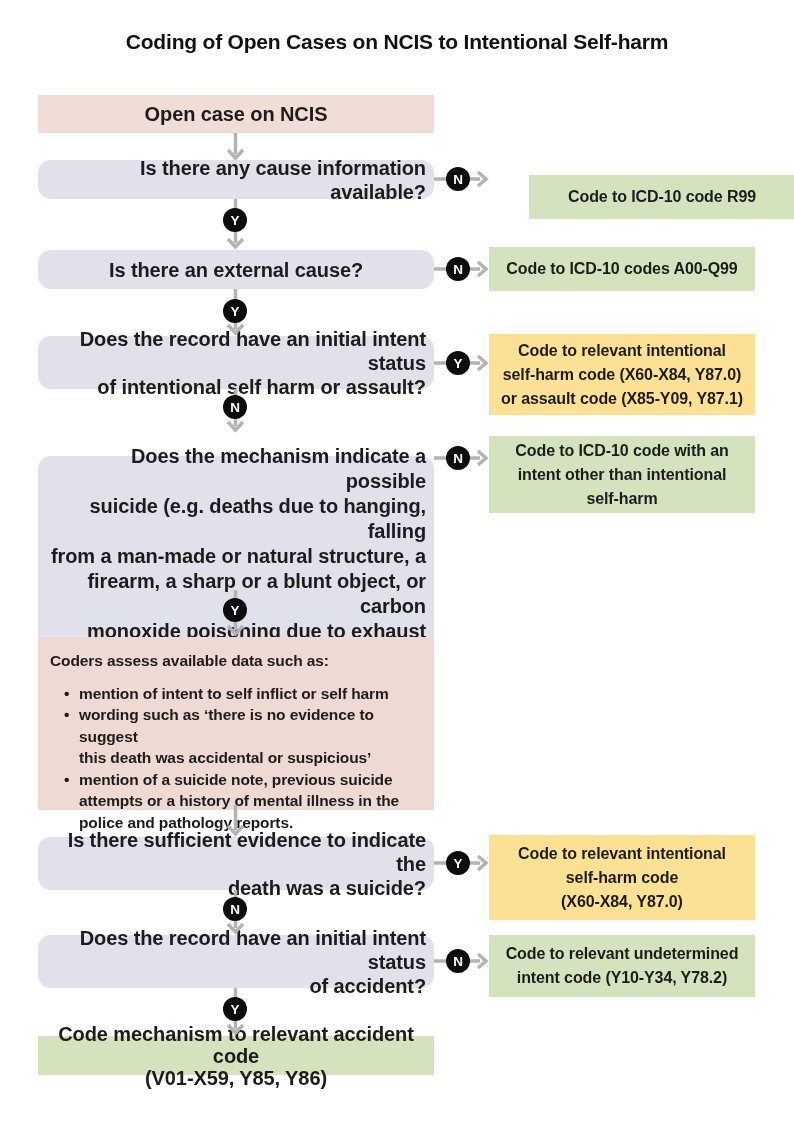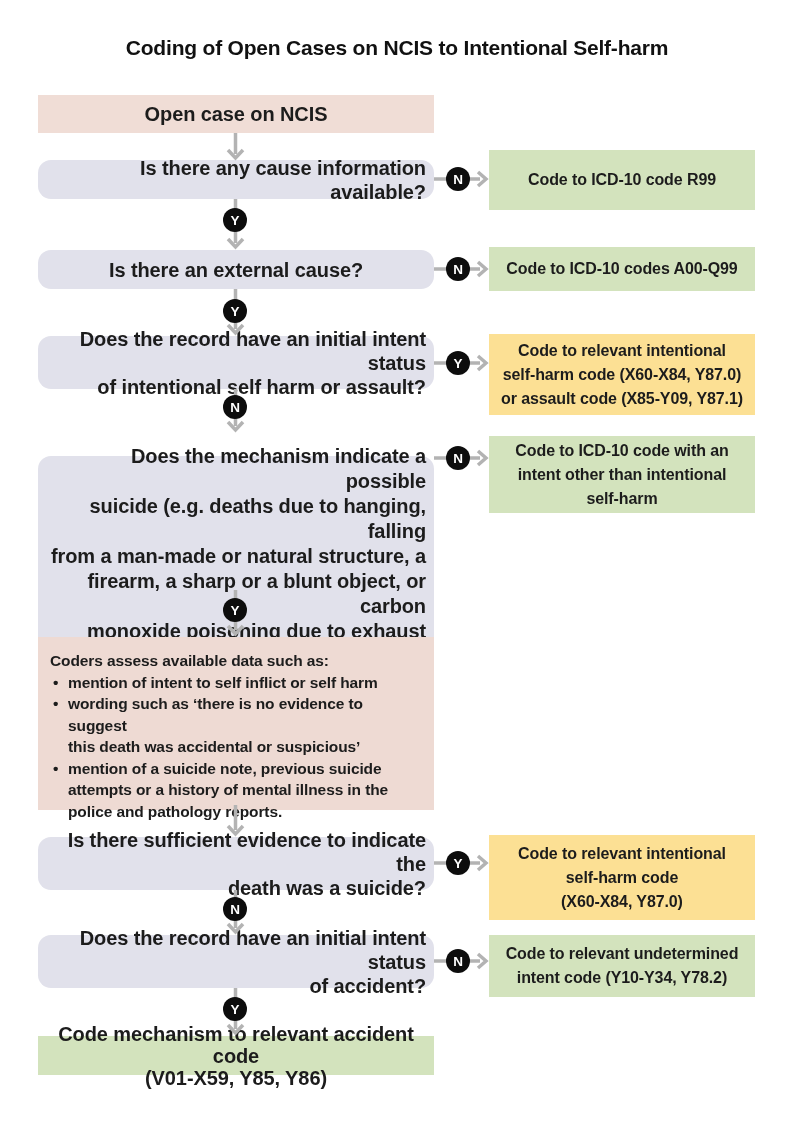--- a/index.html
+++ b/index.html
@@ -6,21 +6,21 @@
   html,body { background:#ffffff; }
   body { font-family:"Liberation Sans","DejaVu Sans",sans-serif; color:#1c1c1c; }
   .canvas {
     position:relative;
     width:794px; height:1123px;
     margin:0 auto;
     background:#ffffff;
     overflow:hidden;
   }
   .title {
-    position:absolute; left:0; top:36px; width:100%;
+    position:absolute; left:0; top:30px; width:100%;
     text-align:center;
     font-size:21px; font-weight:bold; letter-spacing:-0.2px;
     color:#111111;
   }
   .box {
     position:absolute;
     display:flex; align-items:center; justify-content:center;
     text-align:center;
     white-space:pre-line;
     font-weight:bold;
@@ -37,21 +37,21 @@
   .yellow { background:#fce094; }
   .tall-q { line-height:25px; }
   .assess {
     background:#eedad3;
     display:block;
     text-align:left;
     white-space:normal;
     font-size:15.5px; line-height:21.5px;
     padding:13px 10px 10px 12px;
   }
-  .assess ul { list-style:none; margin:0; padding:0; }
+  .assess ul { list-style:none; margin:11px; padding:0; }
   .assess li {
     white-space:pre-line;
     padding-left:18px;
     position:relative;
   }
   .assess li::before {
     content:"\2022";
     position:absolute; left:3px; top:0;
   }
   .badge {
@@ -148,21 +148,21 @@
     <g>
       <line x1="434" y1="961" x2="480" y2="961"></line>
       <polyline points="478,954 486,961 478,968"></polyline>
     </g>
   </svg>
 
   <div class="box left-col start" style="top:95px; height:38px;">Open case on NCIS</div>
 
   <div class="box left-col question" style="top:160px; height:39px;">Is there any cause information available?</div>
   <div class="badge" style="left:446px; top:167px;">N</div>
-  <div class="box right-col green" style="top:150px; height:60px;">Code to ICD-10 code R99</div>
+  <div class="box right-col green" style="top:175px; height:44px;margin-left:40px;">Code to ICD-10 code R99</div>
   <div class="badge" style="left:223px; top:208px;">Y</div>
 
   <div class="box left-col question" style="top:250px; height:39px;">Is there an external cause?</div>
   <div class="badge" style="left:446px; top:257px;">N</div>
   <div class="box right-col green" style="top:247px; height:44px;">Code to ICD-10 codes A00-Q99</div>
   <div class="badge" style="left:223px; top:299px;">Y</div>
 
   <div class="box left-col question" style="top:336px; height:53px;">Does the record have an initial intent status
 of intentional self harm or assault?</div>
   <div class="badge" style="left:446px; top:351px;">Y</div>

